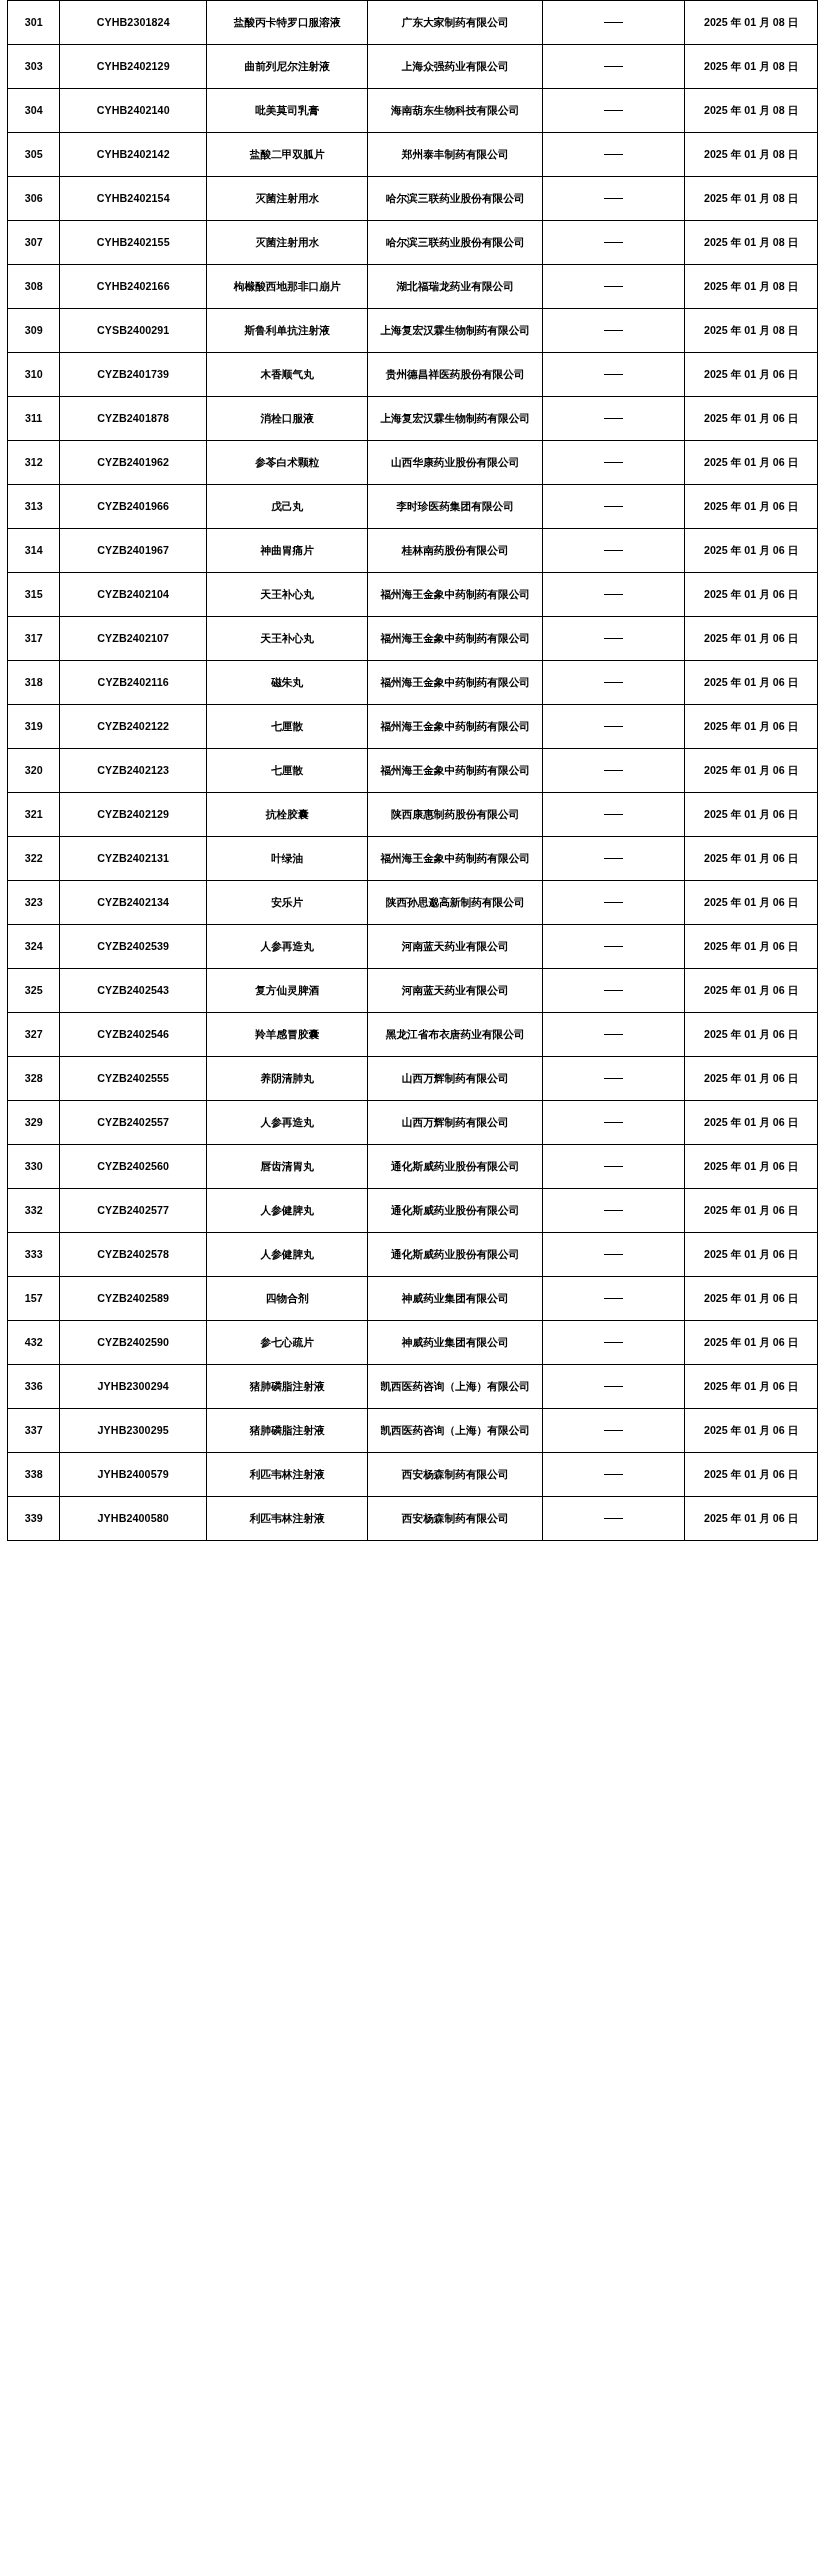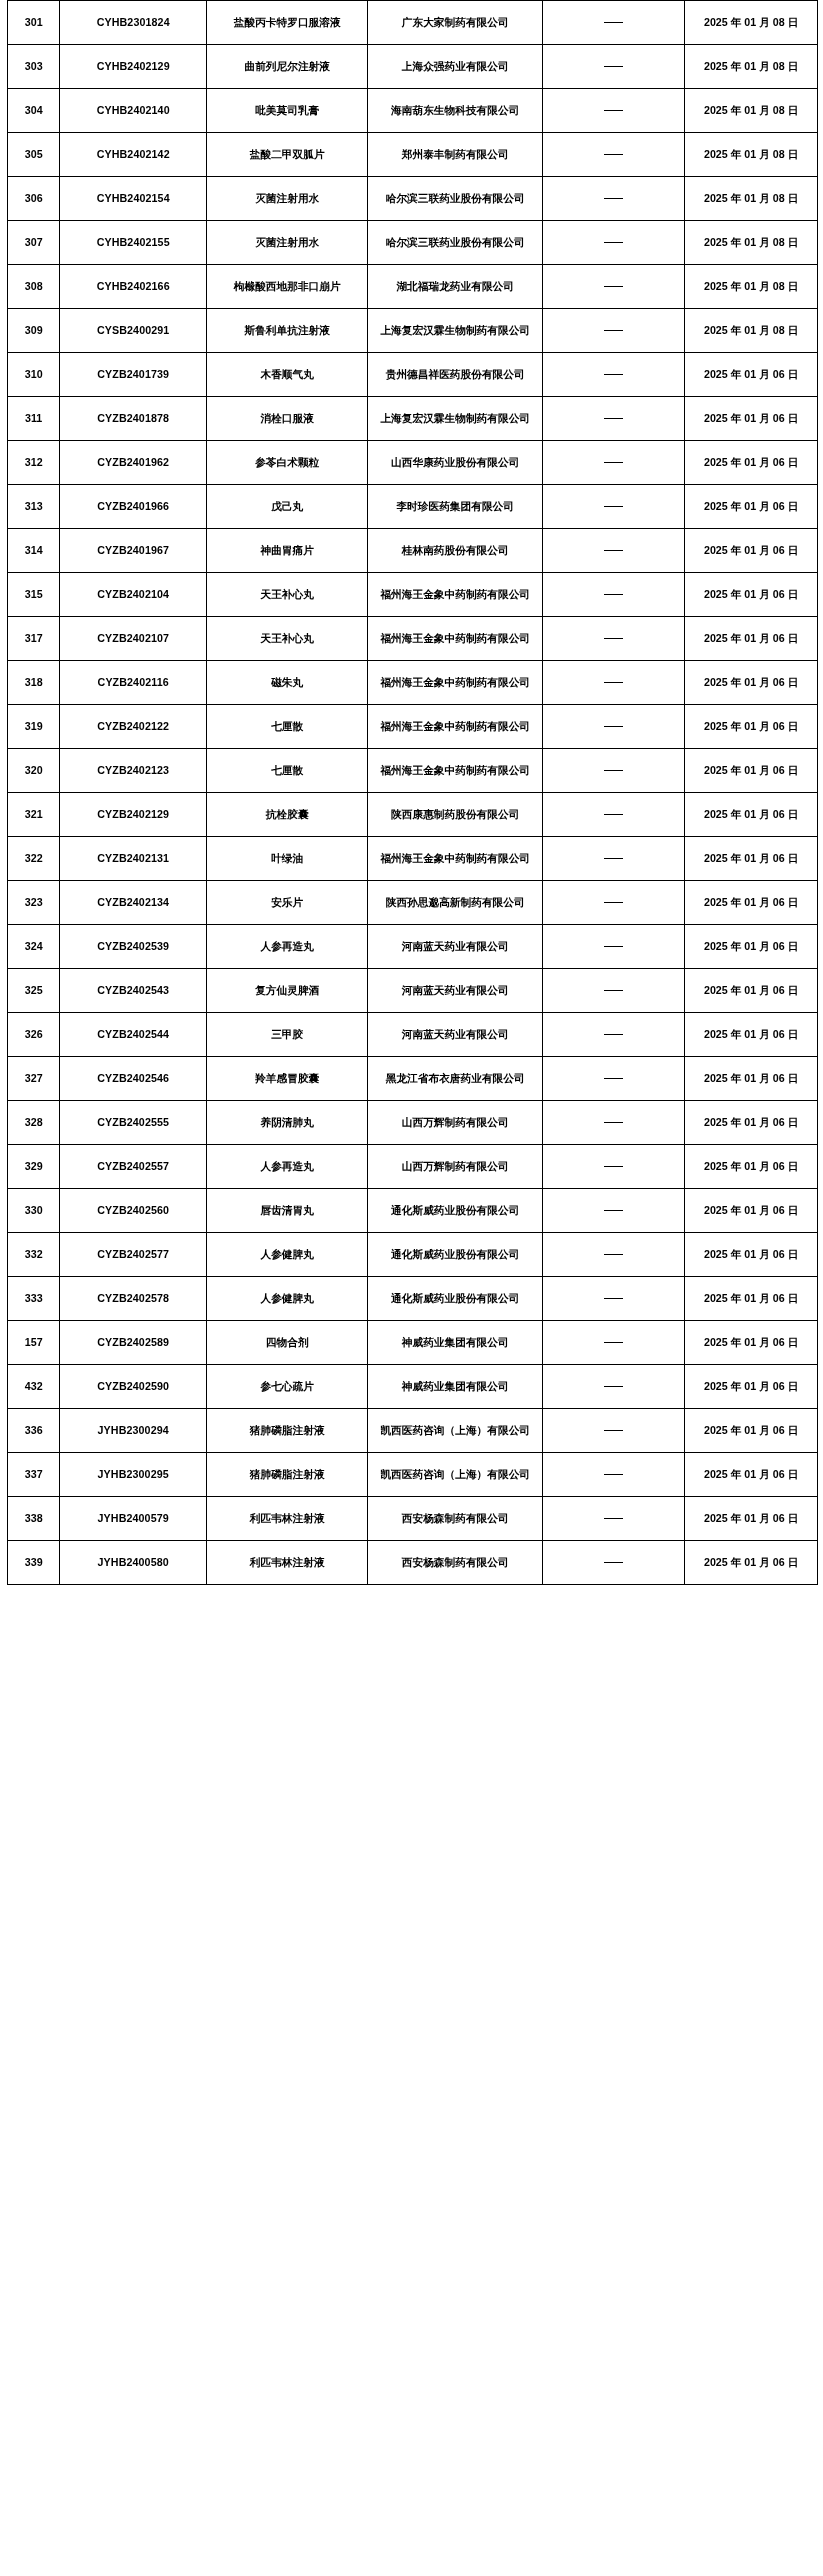--- a/index.html
+++ b/index.html
@@ -248,28 +248,20 @@
         </tr>
         <tr>
           <td class="index-cell">325</td>
           <td class="code-cell">CYZB2402543</td>
           <td class="name-cell">复方仙灵脾酒</td>
           <td class="maker-cell">河南蓝天药业有限公司</td>
           <td class="appr-cell"><span class="dash"></span></td>
           <td class="date-cell">2025 年 01 月 06 日</td>
         </tr>
         <tr>
-          <td class="index-cell">326</td>
-          <td class="code-cell">CYZB2402544</td>
-          <td class="name-cell">三甲胶</td>
-          <td class="maker-cell">河南蓝天药业有限公司</td>
-          <td class="appr-cell"><span class="dash"></span></td>
-          <td class="date-cell">2025 年 01 月 06 日</td>
-        </tr>
-        <tr>
           <td class="index-cell">327</td>
           <td class="code-cell">CYZB2402546</td>
           <td class="name-cell">羚羊感冒胶囊</td>
           <td class="maker-cell">黑龙江省布衣唐药业有限公司</td>
           <td class="appr-cell"><span class="dash"></span></td>
           <td class="date-cell">2025 年 01 月 06 日</td>
         </tr>
         <tr>
           <td class="index-cell">328</td>
           <td class="code-cell">CYZB2402555</td>

